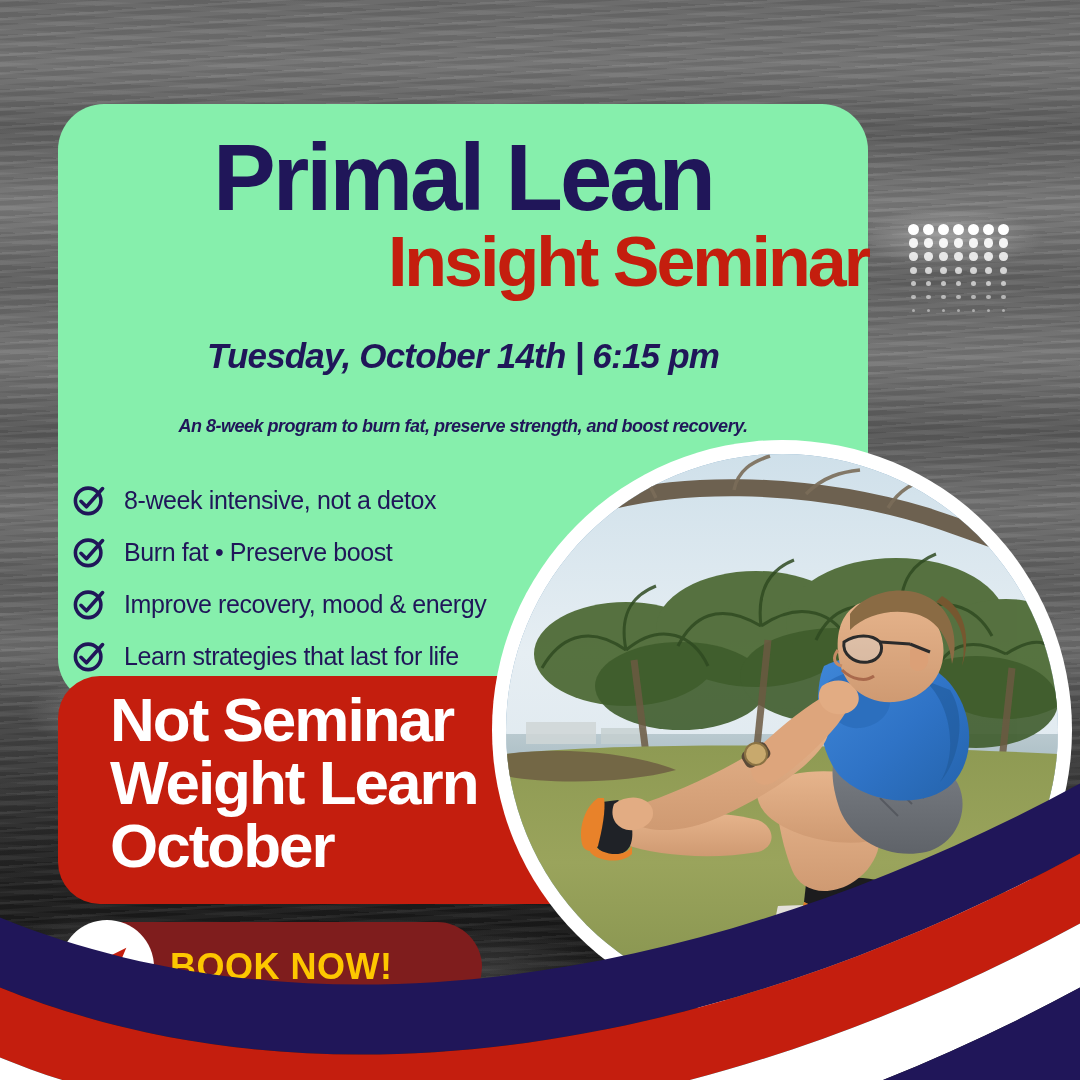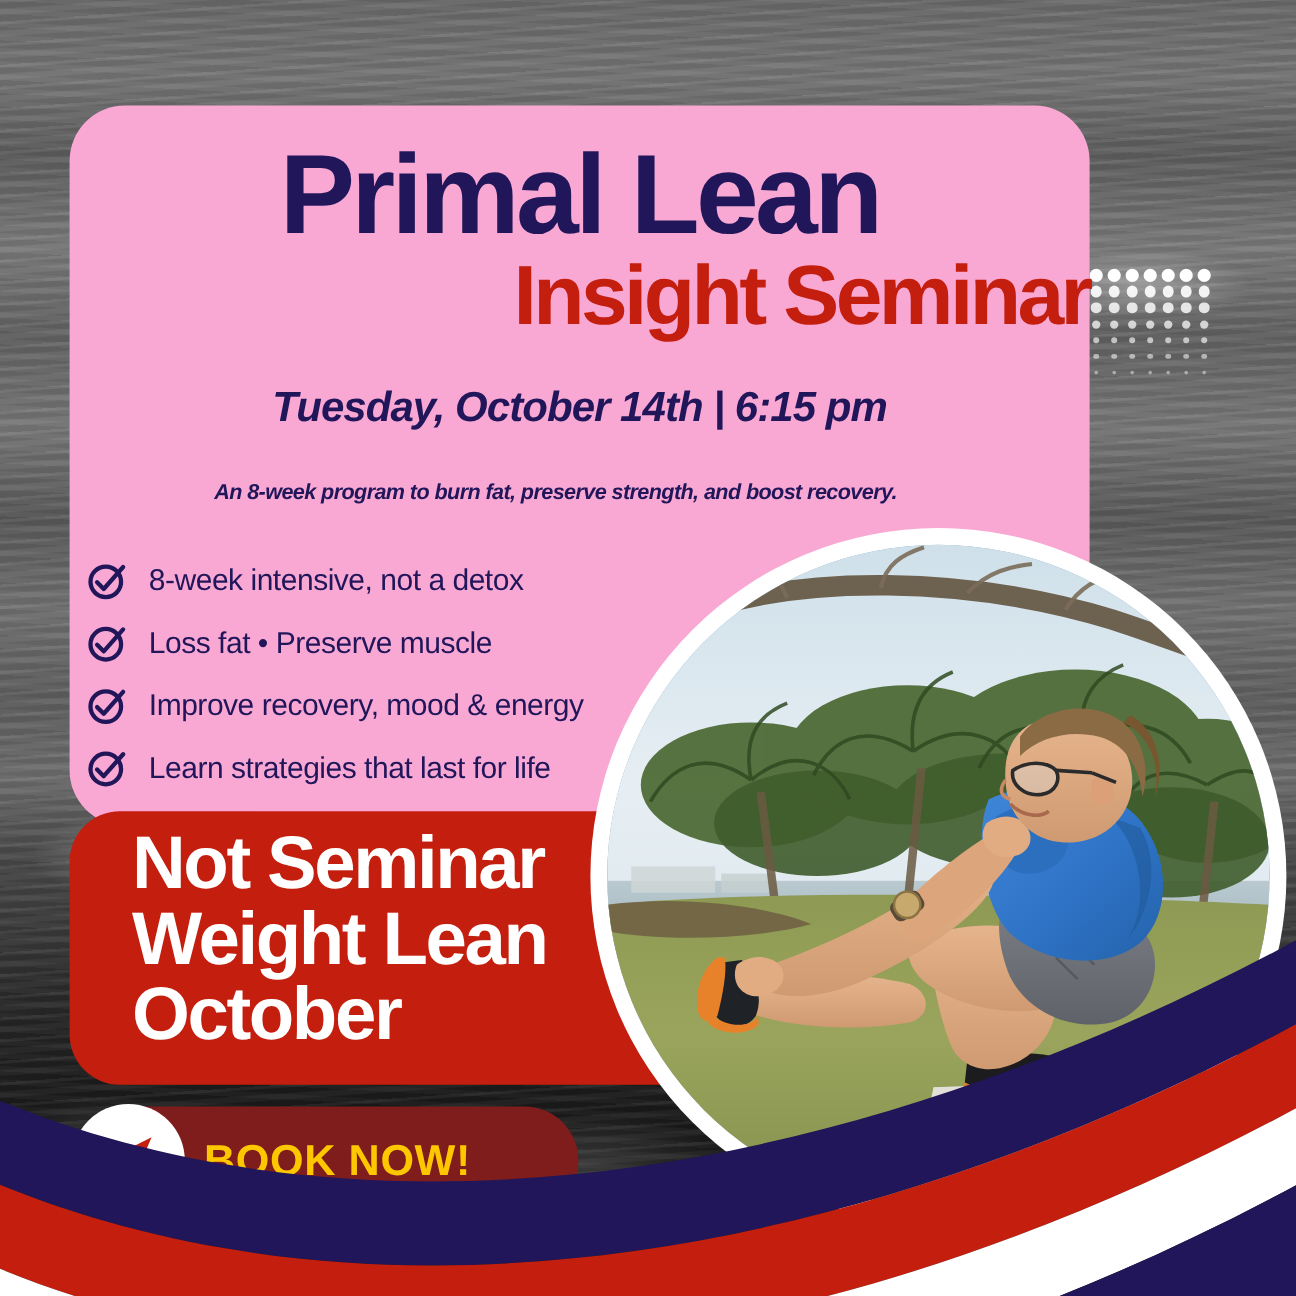--- a/index.html
+++ b/index.html
@@ -65,26 +65,25 @@
     top: 224px;
     width: 106px;
     height: 92px;
   }
   .dot-grid .dot { position: absolute; background: #ffffff; border-radius: 50%; }
 
   
   .card {
     position: absolute;
     left: 58px;
-    top: 88px;
+    top: 104px;
     width: 810px;
     height: 600px;
-    background: #f9a8d4;
+    background: #86efac;
     border-radius: 46px;
-    padding-left: 40px;
   }
   .title-main {
     position: absolute;
     left: 0; right: 0;
     top: 28px;
     text-align: center;
     font-size: 94px;
     line-height: .98;
     font-weight: 700;
     letter-spacing: -3px;
@@ -321,21 +320,21 @@
         <span class="bullet-text">8-week intensive, not a detox</span>
       </div>
 
       <div class="bullet-row">
         <span class="bullet-icon">
           <svg viewBox="0 0 40 40" width="34" height="34">
             <circle cx="19" cy="21" r="15" fill="none" stroke="#201659" stroke-width="4.2"></circle>
             <path d="M10.5 21.5 L17 28 L36 6.5" fill="none" stroke="#201659" stroke-width="4.2" stroke-linecap="round" stroke-linejoin="round"></path>
           </svg>
         </span>
-        <span class="bullet-text">Loss fat • Preserve muscle</span>
+        <span class="bullet-text">Burn fat • Preserve boost</span>
       </div>
 
       <div class="bullet-row">
         <span class="bullet-icon">
           <svg viewBox="0 0 40 40" width="34" height="34">
             <circle cx="19" cy="21" r="15" fill="none" stroke="#201659" stroke-width="4.2"></circle>
             <path d="M10.5 21.5 L17 28 L36 6.5" fill="none" stroke="#201659" stroke-width="4.2" stroke-linecap="round" stroke-linejoin="round"></path>
           </svg>
         </span>
         <span class="bullet-text">Improve recovery, mood &amp; energy</span>
@@ -350,21 +349,21 @@
         </span>
         <span class="bullet-text">Learn strategies that last for life</span>
       </div>
 
     </div>
   </div>
 
   <div class="red-banner">
     <div class="red-banner-text">
       <div>Not Seminar</div>
-      <div>Weight Lean</div>
+      <div>Weight Learn</div>
       <div>October</div>
     </div>
   </div>
 
   <div class="photo-ring">
     <div class="photo-clip">
       <svg class="photo-svg" viewBox="0 0 552 552" preserveAspectRatio="xMidYMid slice">
         <defs>
           <linearGradient id="skyG" x1="0" y1="0" x2="0" y2="1">
             <stop offset="0%" stop-color="#cfe0ea"></stop>

